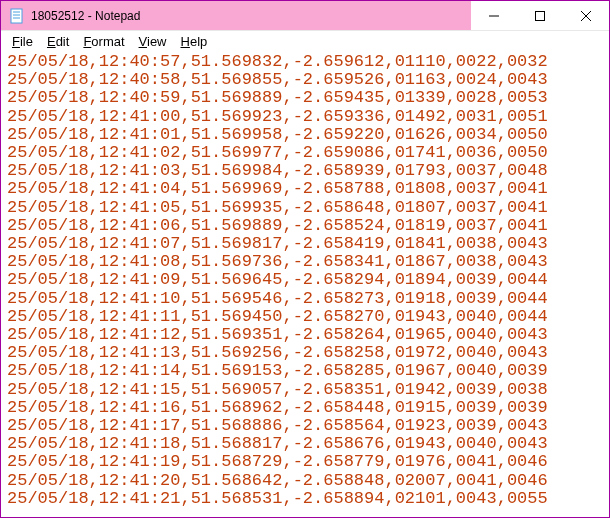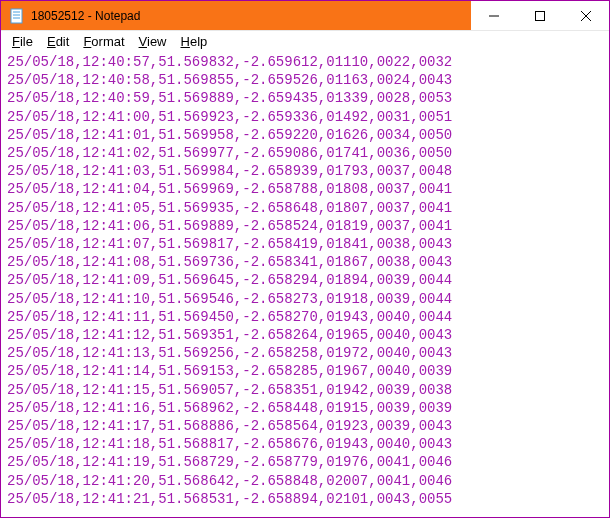--- a/index.html
+++ b/index.html
@@ -5,21 +5,21 @@
   * { margin: 0; padding: 0; box-sizing: border-box; }
   html, body { width: 610px; height: 518px; overflow: hidden; font-family: "Segoe UI", Tahoma, sans-serif; }
   .window {
     width: 610px; height: 518px;
     border: 1px solid #a000a0;
     background: #ffffff;
     display: flex; flex-direction: column;
   }
   .titlebar {
     height: 30px; display: flex; align-items: center;
-    background: #f97316;
+    background: #f9a8d4;
     border-bottom: 1px solid #e8e8e8;
   }
   .titlebar .icon {
     width: 16px; height: 16px; margin: 0 6px 0 8px;
     display: inline-flex; align-items: center; justify-content: center;
   }
   .titlebar .title {
     flex: 1; font-size: 12px; color: #000;
     white-space: nowrap; overflow: hidden;
   }
@@ -40,22 +40,22 @@
   }
   .menuitem .ul { text-decoration: underline; }
 
   .content {
     flex: 1; overflow: hidden;
     padding: 2px 6px 2px 6px;
   }
   .textarea {
     width: 100%; height: 100%;
     font-family: Consolas, "Courier New", monospace;
-    font-size: 14px; line-height: 18.2px;
-    white-space: pre; color: #a21caf;
+    font-size: 17px; line-height: 18.2px;
+    white-space: pre; color: #c2410c;
     border: none; outline: none; resize: none;
     overflow: hidden;
   }
 </style>
 </head>
 <body>
 
 <div class="window">
 
   <div class="titlebar">

